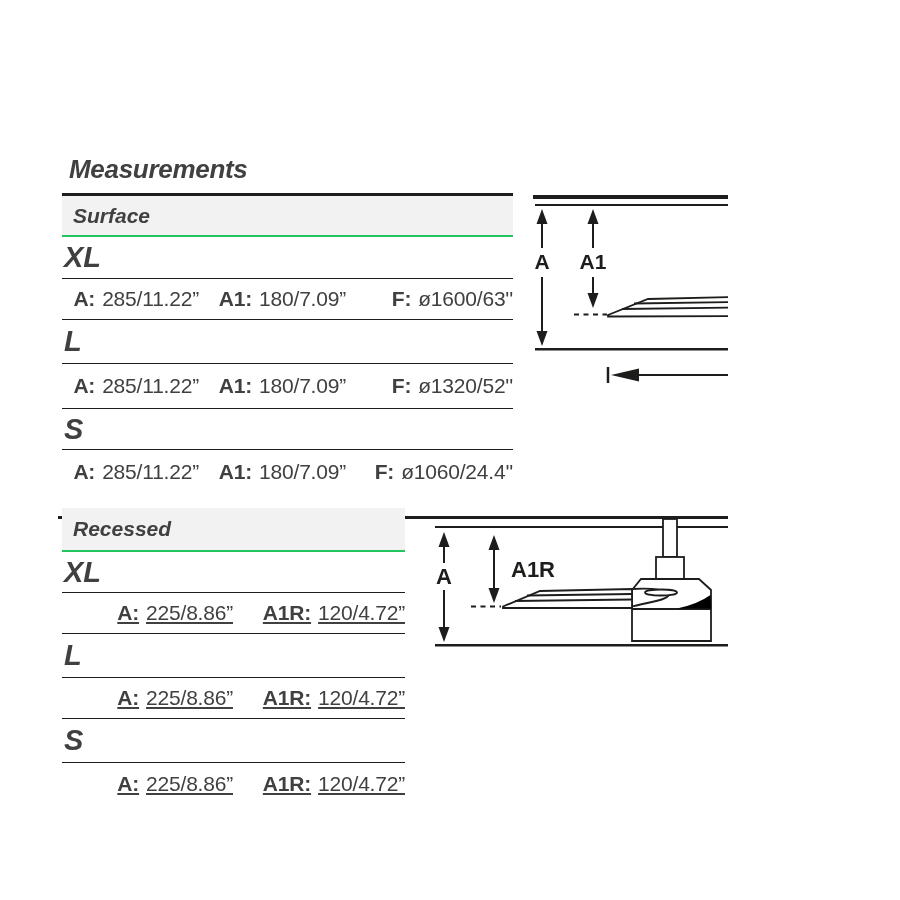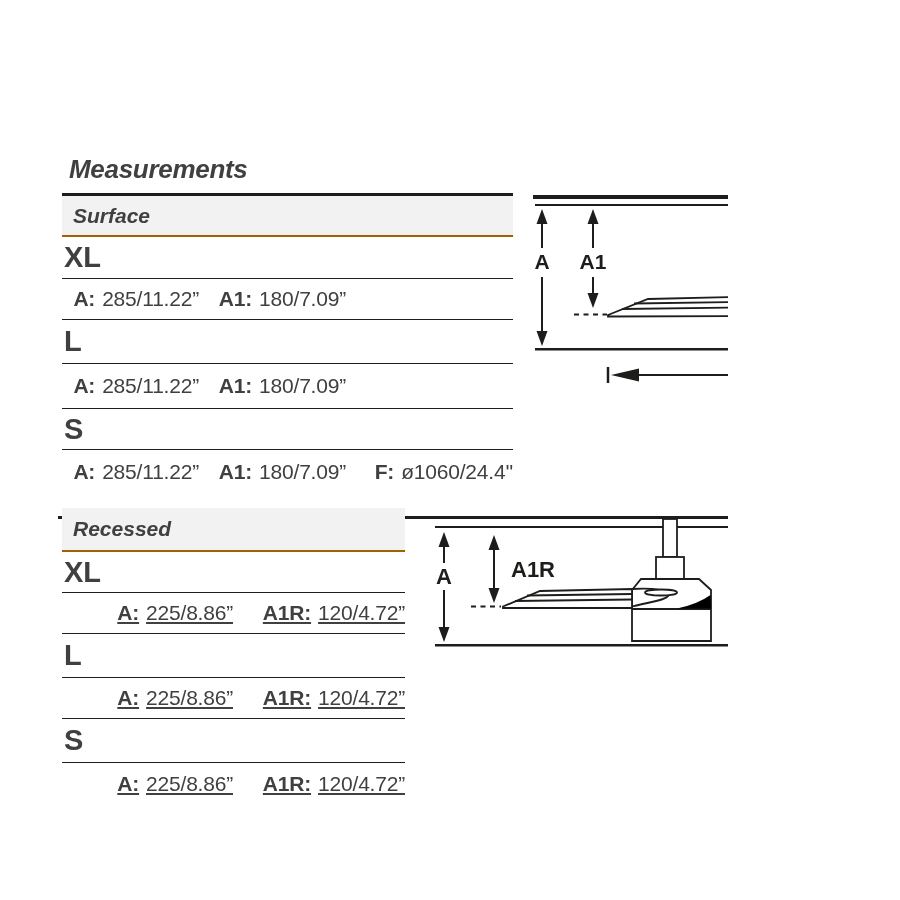--- a/index.html
+++ b/index.html
@@ -20,37 +20,38 @@
     font-size: 26px;
     font-weight: bold;
     font-style: italic;
     letter-spacing: -0.3px;
   }
   .spec-table { position: absolute; box-sizing: border-box; }
   .surface-table { left: 62px; top: 161px; width: 451px; border-top: 3px solid #1d1d1b; }
   .recessed-table { left: 62px; top: 476px; width: 343px; }
   .table-header {
     background: #f2f2f2;
-    border-bottom: 2px solid #a16207;
+    border-bottom: 2px solid #22c55e;
     display: flex;
     align-items: center;
     padding-left: 11px;
     font-weight: bold;
     font-style: italic;
     font-size: 21px;
     box-sizing: border-box;
   }
   .size-row {
     border-bottom: 1.5px solid #1d1d1b;
     display: flex;
     align-items: center;
     padding-left: 2px;
     font-size: 29px;
     font-weight: bold;
     box-sizing: border-box;
+    font-style: italic;
   }
   .data-row {
     border-bottom: 1.5px solid #1d1d1b;
     display: grid;
     align-items: center;
     padding-left: 3px;
     font-size: 21px;
     box-sizing: border-box;
     letter-spacing: -0.2px;
     text-align: right;
@@ -83,27 +84,29 @@
   <div class="spec-table surface-table">
     <div class="table-header h41">
       <span>Surface</span>
     </div>
     <div class="size-row h42">
       <span>XL</span>
     </div>
     <div class="data-row h41">
       <span class="cell"><b>A:</b><span>285/11.22”</span></span>
       <span class="cell"><b>A1:</b><span>180/7.09”</span></span>
+      <span class="cell"><b>F:</b><span>ø1600/63''</span></span>
     </div>
     <div class="size-row h44">
       <span>L</span>
     </div>
     <div class="data-row h45">
       <span class="cell"><b>A:</b><span>285/11.22”</span></span>
       <span class="cell"><b>A1:</b><span>180/7.09”</span></span>
+      <span class="cell"><b>F:</b><span>ø1320/52''</span></span>
     </div>
     <div class="size-row h41">
       <span>S</span>
     </div>
     <div class="data-row h43 last">
       <span class="cell"><b>A:</b><span>285/11.22”</span></span>
       <span class="cell"><b>A1:</b><span>180/7.09”</span></span>
       <span class="cell"><b>F:</b><span>ø1060/24.4''</span></span>
     </div>
   </div>

